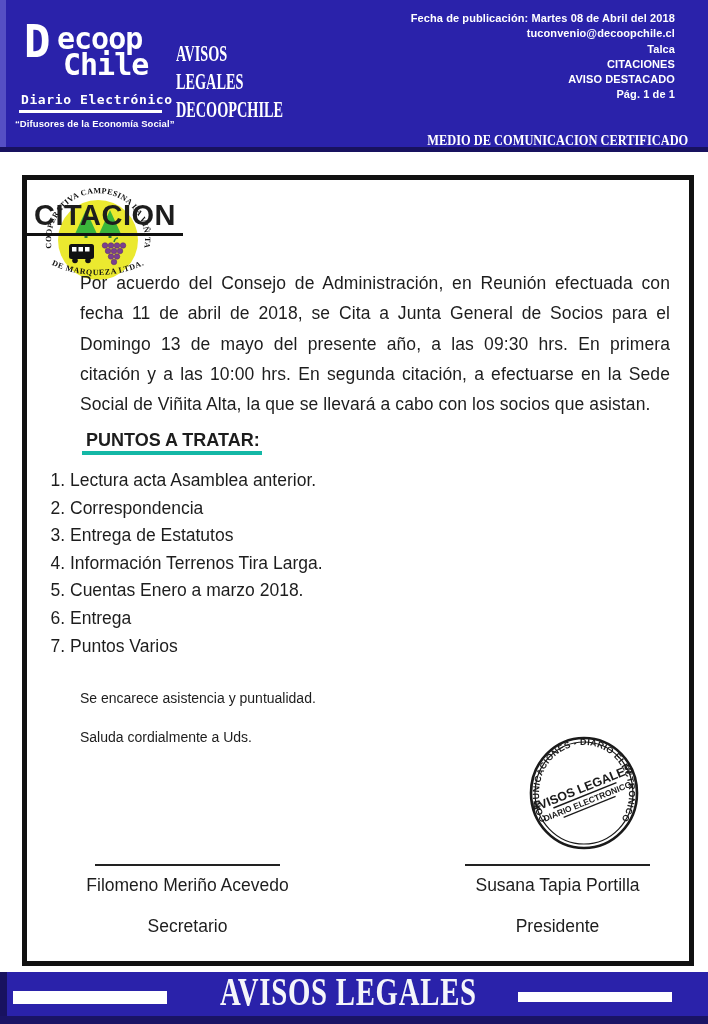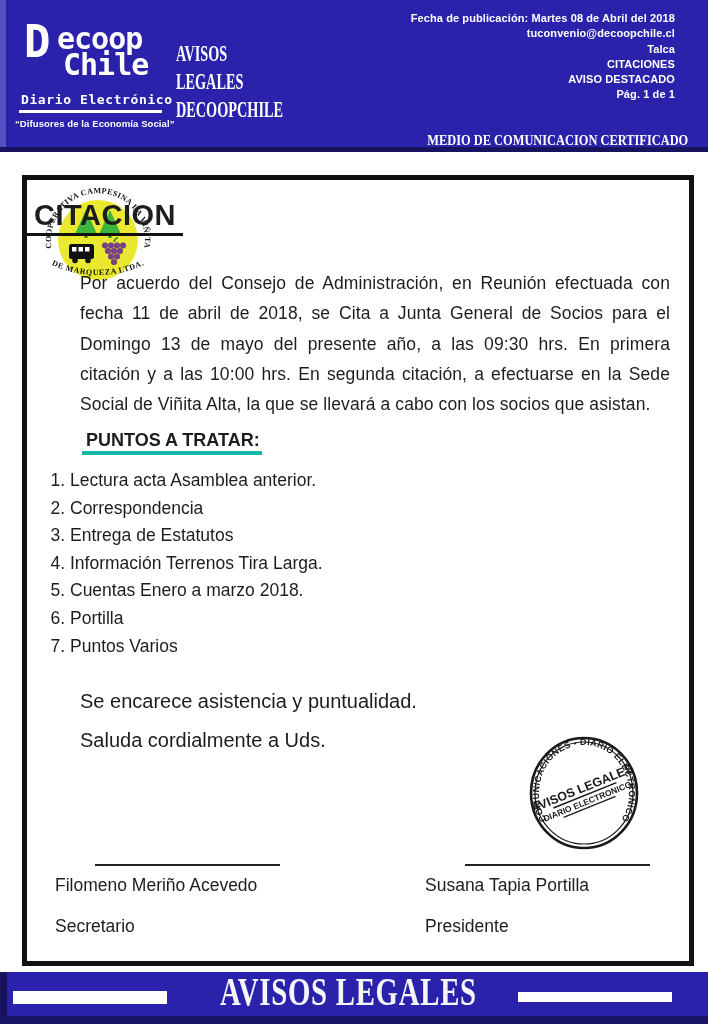--- a/index.html
+++ b/index.html
@@ -27,25 +27,25 @@
   
   .doc { position:absolute; left:22px; top:175px; width:672px; height:791px;
          background:#fff; border:5px solid #111; color:#1d1d1d; }
   .emblem { position:absolute; left:15px; top:8px; }
   .title-row { position:absolute; left:0; right:0; top:19px; text-align:left; }
   .doc-title { display:inline-block; font-weight:bold; font-size:29px; letter-spacing:0.5px; border-bottom:3px solid #111; padding:0 7px 1px 7px; }
   .body-par { position:absolute; left:53px; right:19px; top:88px; font-size:17.5px; line-height:30.3px; text-align:justify; letter-spacing:0.1px; }
   .agenda-head { position:absolute; left:55px; top:250px; font-size:18px; font-weight:bold; }
   .agenda-head span { border-bottom:4px solid #14b8a6; padding:0 2px 1px 4px; }
   .agenda { position:absolute; left:0; top:287px; padding-left:43px; font-size:17.5px; line-height:27.6px; }
-  .closing { position:absolute; left:53px; font-size:20px; }
+  .closing { position:absolute; left:53px; font-size:14px; }
   .c1 { top:510px; }
   .c2 { top:549px;text-align:center; }
   .stamp { position:absolute; left:499px; top:555px; }
-  .sig { position:absolute; width:265px; }
+  .sig { position:absolute; width:265px; text-align:center; }
   .sig-left  { left:28px;  top:684px; }
   .sig-right { left:398px; top:684px; }
   .sig-line { width:185px; margin:0 auto; border-top:2px solid #222; }
   .sig-name { margin-top:9px; font-size:17.5px; }
   .sig-role { margin-top:20px; font-size:17.5px; }
 
   
   .footer-band { position:absolute; left:0; top:972px; width:708px; height:52px;
                  background:#2a22aa; border-bottom:8px solid #1a1465; }
   .footer-band .edge { position:absolute; left:0; top:0; bottom:0; width:7px; background:#18125f; }
@@ -141,21 +141,21 @@
 
     <div class="agenda-head">
       <span>PUNTOS A TRATAR:</span>
     </div>
     <ol class="agenda">
       <li>Lectura acta Asamblea anterior.</li>
       <li>Correspondencia</li>
       <li>Entrega de Estatutos</li>
       <li>Información Terrenos Tira Larga.</li>
       <li>Cuentas Enero a marzo 2018.</li>
-      <li>Portilla</li>
+      <li>Entrega</li>
       <li>Puntos Varios</li>
     </ol>
 
     <p class="closing c1">Se encarece asistencia y puntualidad.</p>
     <p class="closing c2">Saluda cordialmente a Uds.</p>
 
     <svg class="stamp" width="116" height="116" viewBox="0 0 116 116" xmlns="http://www.w3.org/2000/svg">
       <defs>
         <path id="stampArc" d="M 21.1,85.5 A 45,48 0 1 1 94.9,85.5" fill="none"></path>
       </defs>

